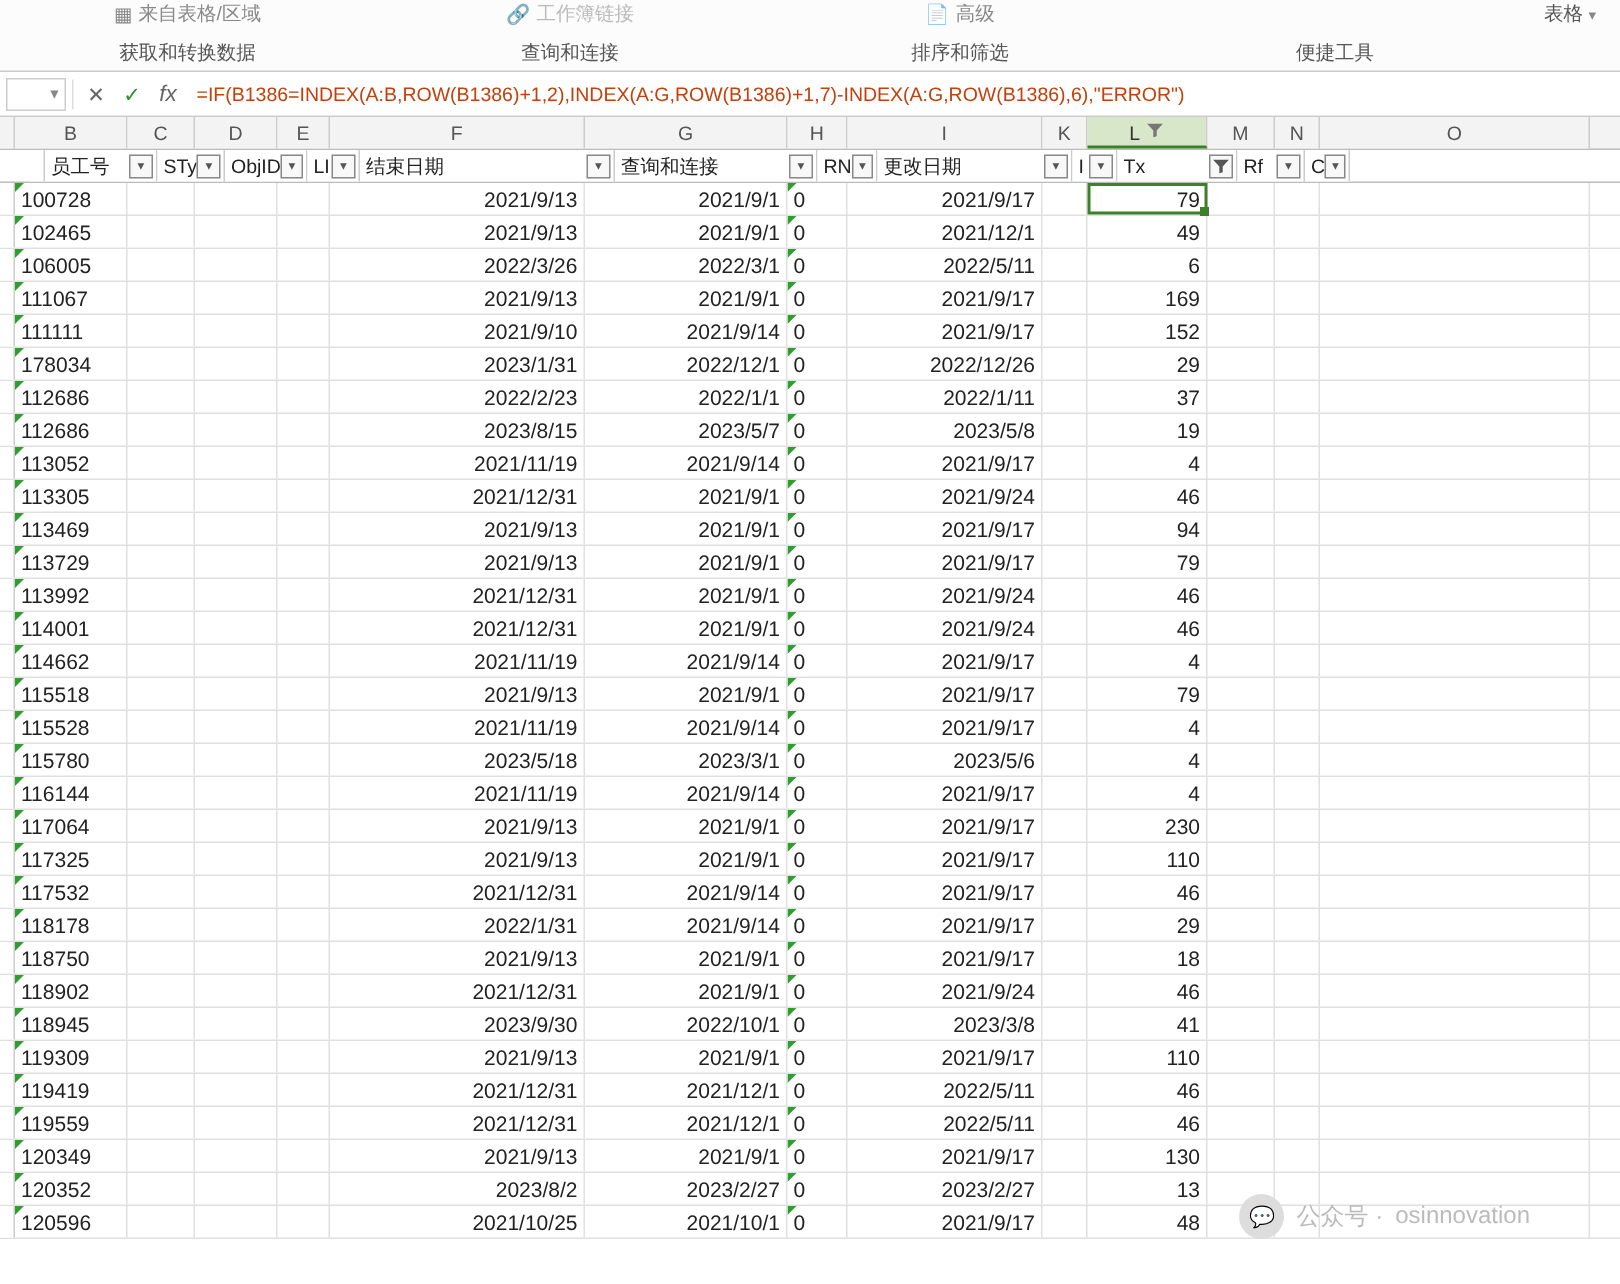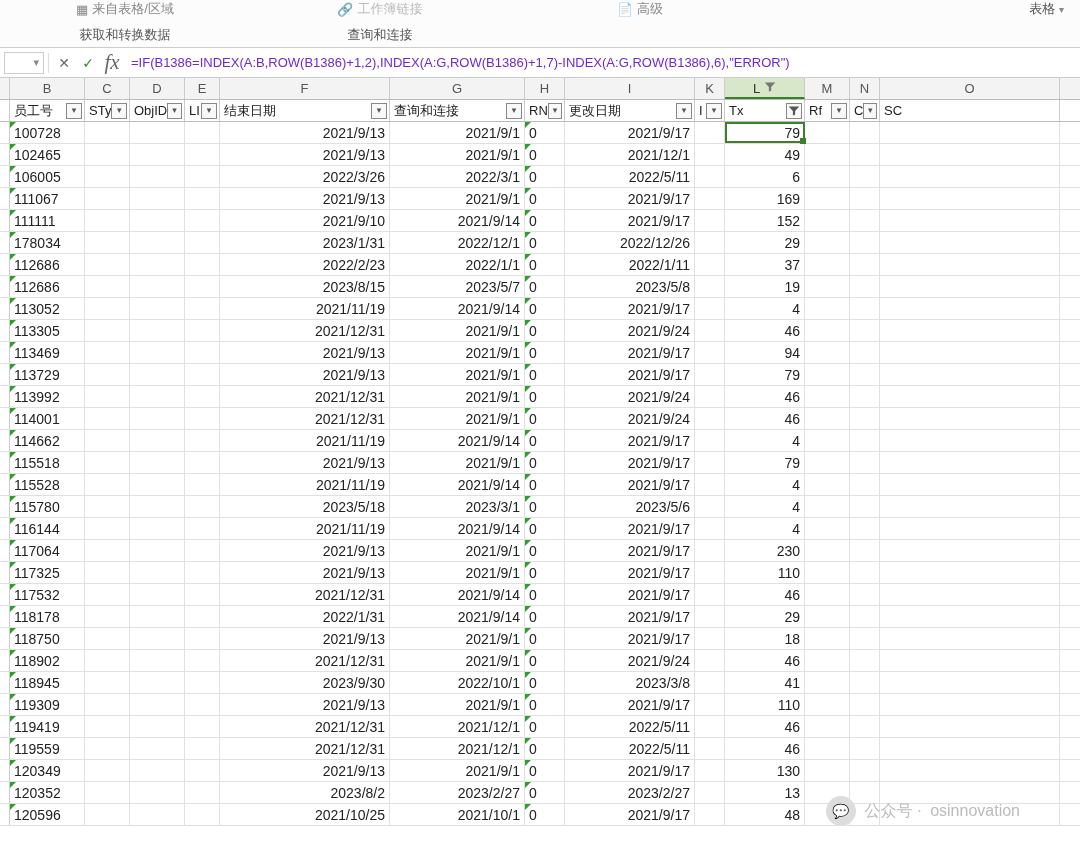--- a/index.html
+++ b/index.html
@@ -54,38 +54,38 @@
     border-bottom: 1px solid #ccc;
     padding: 0 4px;
     gap: 2px;
   }
   .namebox-dd {
     width: 40px; height: 22px; border:1px solid #ccc; display:flex; align-items:center; justify-content:flex-end; padding-right:4px; color:#888; font-size:11px;
   }
   .fb-sep { width:1px; height:20px; background:#ddd; margin:0 2px; }
   .fb-btn { width:22px; height:22px; display:flex; align-items:center; justify-content:center; color:#666; font-size:14px; }
   .fb-btn.green { color: #2a8f2a; }
-  .fb-fx { font-style: italic; font-family: Liberation Serif, serif; font-size: 21px; }
+  .fb-fx { font-style: italic; font-family: Liberation Sans, sans-serif; font-size: 15px; }
   .formula-input {
-    flex:1; height:22px; border:none; outline:none; padding:0 6px; font-size:13px; color:#6d28d9;
+    flex:1; height:22px; border:none; outline:none; padding:0 6px; font-size:13px; color:#c2410c;
   }
 
   
   .colhdr-row {
     display:flex; height:22px; border-bottom:1px solid #bcbcbc; background:#f3f3f3;
   }
   .rowhdr-spacer { width:10px; background:#f3f3f3; border-right:1px solid #ccc; }
   .colhdr {
     border-right:1px solid #ccc; text-align:center; color:#555; font-size:13px; line-height:22px;
     background:#f3f3f3; flex:0 0 auto;
   }
   .colhdr.sel { background:#d8e6c9; border-bottom:2px solid #3c8029; color:#333; }
 
   
-  .fieldhdr-row { display:flex; height:22px; border-bottom:1px solid #bcbcbc; }
+  .fieldhdr-row { display:flex; height:22px; border-bottom:1px solid #bcbcbc;padding-left:20px; }
   .rowhdr { width:10px; border-right:1px solid #ccc; background:#fff; }
   .fieldhdr {
     border-right:1px solid #ccc; background:#fff; display:flex; align-items:center; justify-content:space-between;
     padding:0 2px 0 4px; flex:0 0 auto; font-size:13px; color:#222;
   }
   .filter-btn {
     width:16px; height:16px; border:1px solid #888; background:#f8f8f8;
     display:flex; align-items:center; justify-content:center; font-size:9px; color:#555; line-height:1;
   }
 
@@ -165,20 +165,24 @@
     </div>
     <div class="group-label">查询和连接</div>
   </div>
   <div class="ribbon-group rg3">
     <div class="top-items">
       <span class="ribbon-item">
         <span>📄</span>
         <span>高级</span>
       </span>
     </div>
+    <div class="group-label">排序和筛选</div>
+  </div>
+  <div class="ribbon-group rg4">
+    <div class="group-label">便捷工具</div>
   </div>
   <div class="rg5">
     <span>表格</span>
     <span style="font-size:10px;color:#888;">▾</span>
   </div>
 </div>
 
 <div class="formula-row">
   <div class="namebox-dd">
     <span>▾</span>
@@ -262,23 +266,20 @@
       </div>
     </div>
     <div class="fieldhdr c-M">
       <span>Rf</span>
       <div class="filter-btn">▾</div>
     </div>
     <div class="fieldhdr c-N">
       <span>C</span>
       <div class="filter-btn">▾</div>
     </div>
-    <div class="fieldhdr c-O">
-      <span>SC</span>
-    </div>
   </div>
 
 <div class="grid" id="grid">
     <div class="data-row">
       <div class="rowhdr"></div>
       <div class="cell c-B txtmark">100728</div>
       <div class="cell c-C"></div>
       <div class="cell c-D"></div>
       <div class="cell c-E"></div>
       <div class="cell c-F num">2021/9/13</div>

